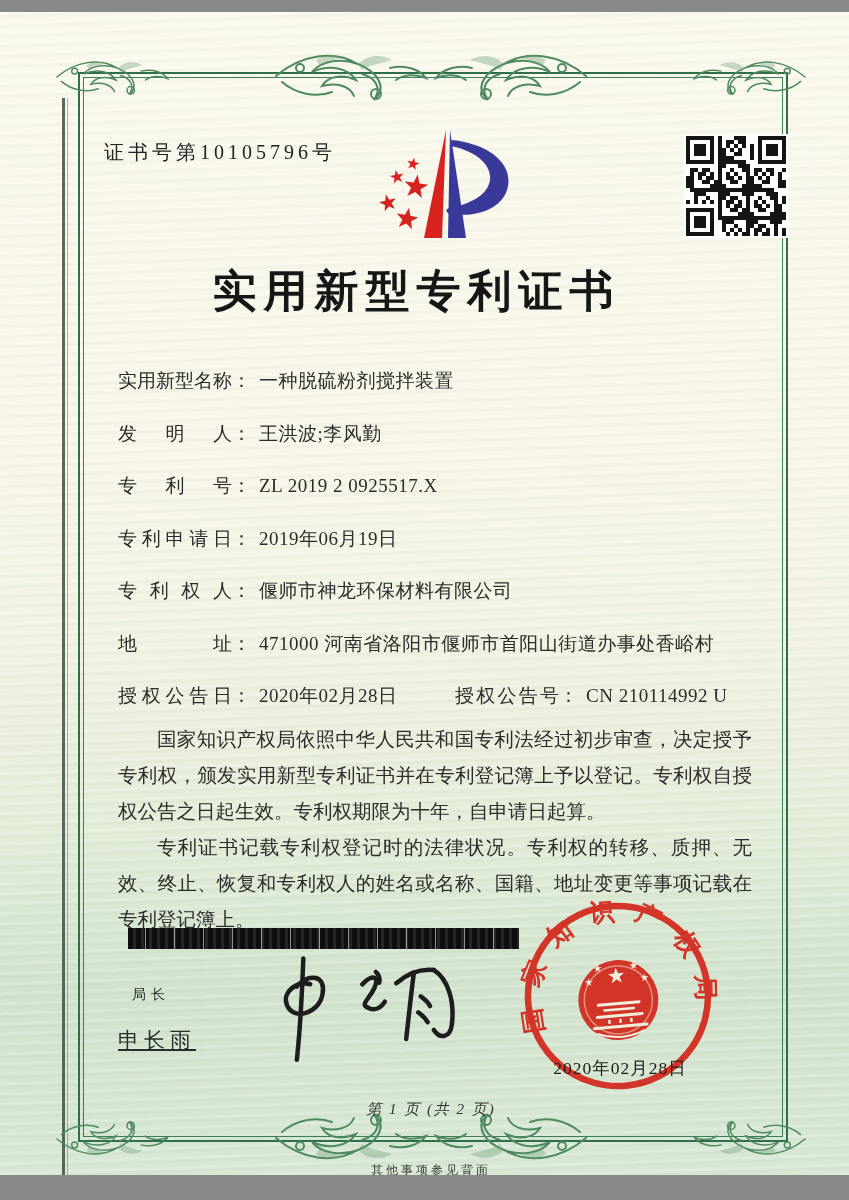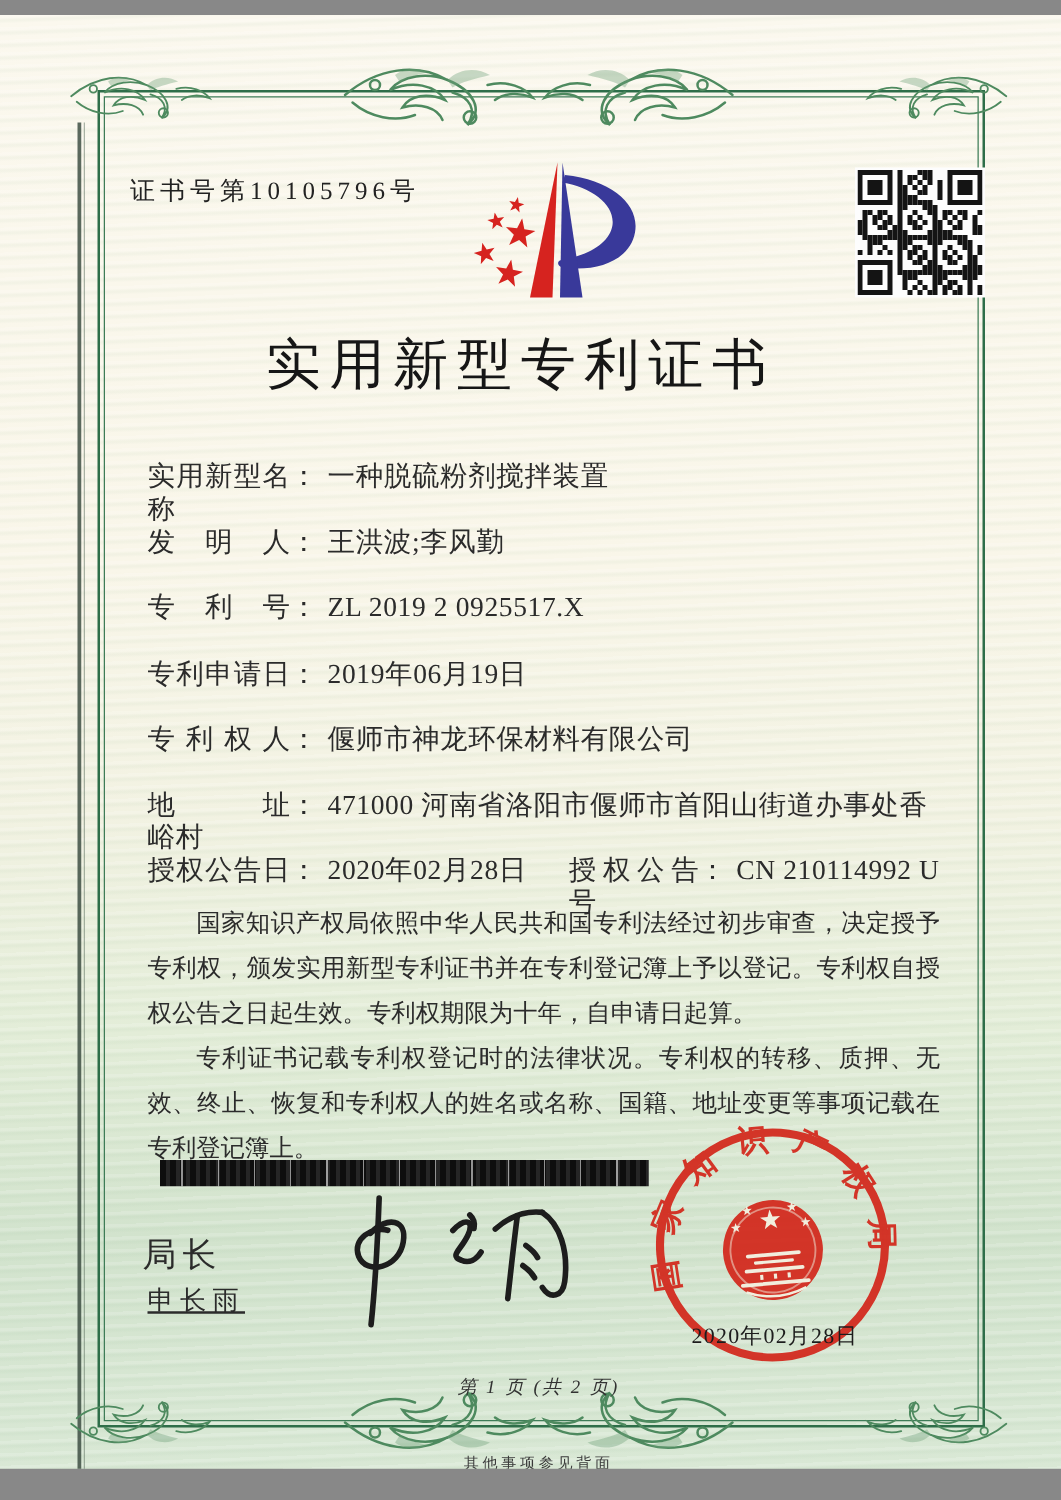--- a/index.html
+++ b/index.html
@@ -11,35 +11,35 @@
   .waves{position:absolute;inset:0;pointer-events:none;opacity:.55;
     background:repeating-linear-gradient(178deg,rgba(255,255,255,.30) 0 2px,rgba(125,170,130,.10) 4px 5px,rgba(255,255,255,0) 7px 10px);}
   .scan-edge{position:absolute;left:62px;top:86px;width:3px;height:1114px;background:#33453a;opacity:.8;}
   .scan-edge2{position:absolute;left:67px;top:86px;width:1px;height:1114px;background:#5a6e5e;opacity:.5;}
   .frame{position:absolute;left:78px;top:60px;width:706px;height:1066px;border:2px solid #2e6e49;}
   .frame-inner{position:absolute;inset:3px;border:1px solid #3e7c57;}
   .orn{position:absolute;pointer-events:none;}
   .cert-no{position:absolute;left:104px;top:127px;font-size:20px;letter-spacing:4px;color:#222;}
   .logo{position:absolute;left:360px;top:112px;width:178px;height:122px;}
   .qr{position:absolute;left:684px;top:122px;width:104px;height:104px;background:#fdfdfd;padding:2px;box-sizing:border-box;}
-  .title{position:absolute;left:0;right:16px;top:250px;text-align:center;font-size:44px;font-weight:400;letter-spacing:7px;color:#161616;}
-  .fields{position:absolute;left:118px;top:356px;width:640px;font-size:22px;}
+  .title{position:absolute;left:0;right:16px;top:250px;text-align:center;font-size:44px;font-weight:700;letter-spacing:7px;color:#161616;}
+  .fields{position:absolute;left:118px;top:356px;width:640px;font-size:19px;}
   .frow{height:52.5px;position:relative;line-height:26px;}
   .flabel{display:inline-block;width:114px;text-align:justify;text-align-last:justify;vertical-align:top;}
   .fcolon{display:inline-block;margin-right:8px;}
   .fvalue{letter-spacing:.5px;}
   .fgroup2{position:absolute;left:337px;top:0;}
   .fgroup2 .flabel{width:104px;}
   .body-text{position:absolute;left:118px;top:710px;width:634px;font-size:19.5px;line-height:36px;text-align:justify;}
   .body-text p{margin:0;text-indent:2em;}
   .strip{position:absolute;left:128px;top:916px;width:391px;height:21px;
     background-image:
       repeating-linear-gradient(90deg,rgba(255,255,255,0) 0 17px,rgba(255,255,255,.55) 17px 18px,rgba(255,255,255,0) 18px 29px),
       repeating-linear-gradient(90deg,#0e0e0e 0 5px,#262626 5px 8px);}
-  .officer-title{position:absolute;left:114px;top:974px;font-size:27px;letter-spacing:5px;text-align:center;}
+  .officer-title{position:absolute;left:132px;top:974px;font-size:14px;letter-spacing:5px;text-align:center;}
   .officer-name{position:absolute;left:118px;top:1014px;font-size:21px;letter-spacing:5px;text-decoration:underline;}
   .signature{position:absolute;left:245px;top:936px;width:230px;height:115px;transform:rotate(-2deg);}
   .seal{position:absolute;left:518px;top:884px;width:200px;height:200px;transform:rotate(-5deg);opacity:.92;}
   .seal-date{position:absolute;left:520px;top:1044px;width:200px;text-align:center;font-size:17.5px;letter-spacing:1px;color:#1c1c1c;}
   .page-no{position:absolute;left:78px;top:1088px;width:706px;text-align:center;font-size:15px;letter-spacing:2px;color:#333;font-style:italic;}
   .back-note{position:absolute;left:78px;top:1150px;width:706px;text-align:center;font-size:12px;letter-spacing:3px;color:#3a3a3a;}
   .defs-hidden{position:absolute;width:0;height:0;overflow:hidden;}
 </style>
 </head>
 <body>

